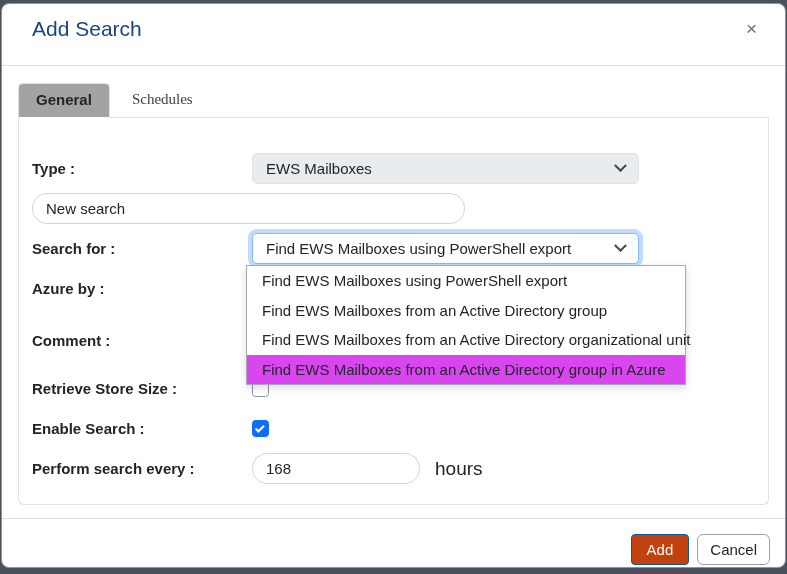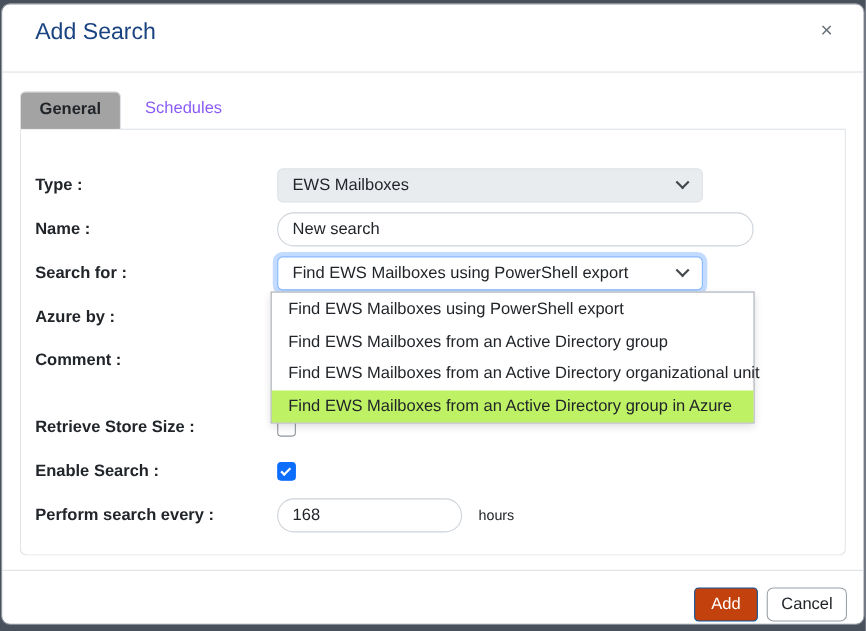--- a/index.html
+++ b/index.html
@@ -53,32 +53,32 @@
   }
   .tab.active {
     font-weight: bold;
     color: #212529;
     background: #a3a3a3;
     border: 1px solid #dee2e6;
     border-bottom: 1px solid #fff;
     border-radius: 5px 5px 0 0;
     margin-bottom: -1px;
   }
-  .tab.inactive { color: #8b5cf6; padding: 7px 22px 8px 22px; }
+  .tab.inactive { color: #404040; padding: 7px 22px 8px 22px; font-family: Liberation Serif, serif; }
   .tab-panel {
     border: 1px solid #dee2e6;
     border-top: none;
     border-radius: 0 0 6px 6px;
     padding: 35px 13px 11px 13px;
     position: relative;
   }
   
   .row { display: flex; align-items: center; margin-bottom: 9px; height: 31px; }
   .row.tall { height: 51px; align-items: flex-start; }
-  .row.tall .lbl { margin-top: 5px; }
+  .row.tall .lbl { margin-top: 18px; }
   .lbl {
     width: 220px;
     flex: none;
     font-weight: bold;
     font-size: 15px;
     color: #212529;
     line-height: 20px;
   }
   .control { width: 433px; }
   .select {
@@ -107,21 +107,21 @@
     width: 433px; height: 31px;
     border: 1px solid #ced4da;
     border-radius: 15px;
     padding: 4px 13px;
     font-size: 15px;
     color: #212529;
     font-family: inherit;
     outline: none;
   }
   .text-input.small { width: 168px; }
-  .unit { font-size: 13px; color: #212529; margin-left: 15px; }
+  .unit { font-size: 19px; color: #212529; margin-left: 15px; }
   
   .checkbox {
     width: 17px; height: 17px;
     border-radius: 3.5px;
     cursor: pointer;
   }
   .checkbox.unchecked { border: 1.5px solid #8f959b; background: #fff; }
   .checkbox.checked {
     background: #0d6efd;
     border: 1.5px solid #0d6efd;
@@ -147,21 +147,21 @@
   .dropdown-option {
     height: 29.5px;
     display: flex;
     align-items: center;
     padding: 0 15px;
     font-size: 15px;
     color: #212529;
     cursor: pointer;
     white-space: nowrap;
   }
-  .dropdown-option.highlighted { background: #bef264; }
+  .dropdown-option.highlighted { background: #d946ef; }
   
   .modal-footer {
     margin: 13px 0 0 0;
     border-top: 1px solid #dee2e6;
     padding: 15px 15px 15px;
     display: flex;
     justify-content: flex-end;
     gap: 8px;
   }
   .btn { font-size: 15px; height: 31px; cursor: pointer; font-family: inherit; line-height: 1; }
@@ -201,21 +201,20 @@
 
       <div class="row">
         <div class="lbl">Type :</div>
         <div class="select gray">
           <span>EWS Mailboxes</span>
           <span class="chevron"></span>
         </div>
       </div>
 
       <div class="row">
-        <div class="lbl">Name :</div>
         <input class="text-input" type="text" value="New search" style="">
       </div>
 
       <div class="row">
         <div class="lbl">Search for :</div>
         <div class="select focused">
           <span>Find EWS Mailboxes using PowerShell export</span>
           <span class="chevron"></span>
         </div>
       </div>

